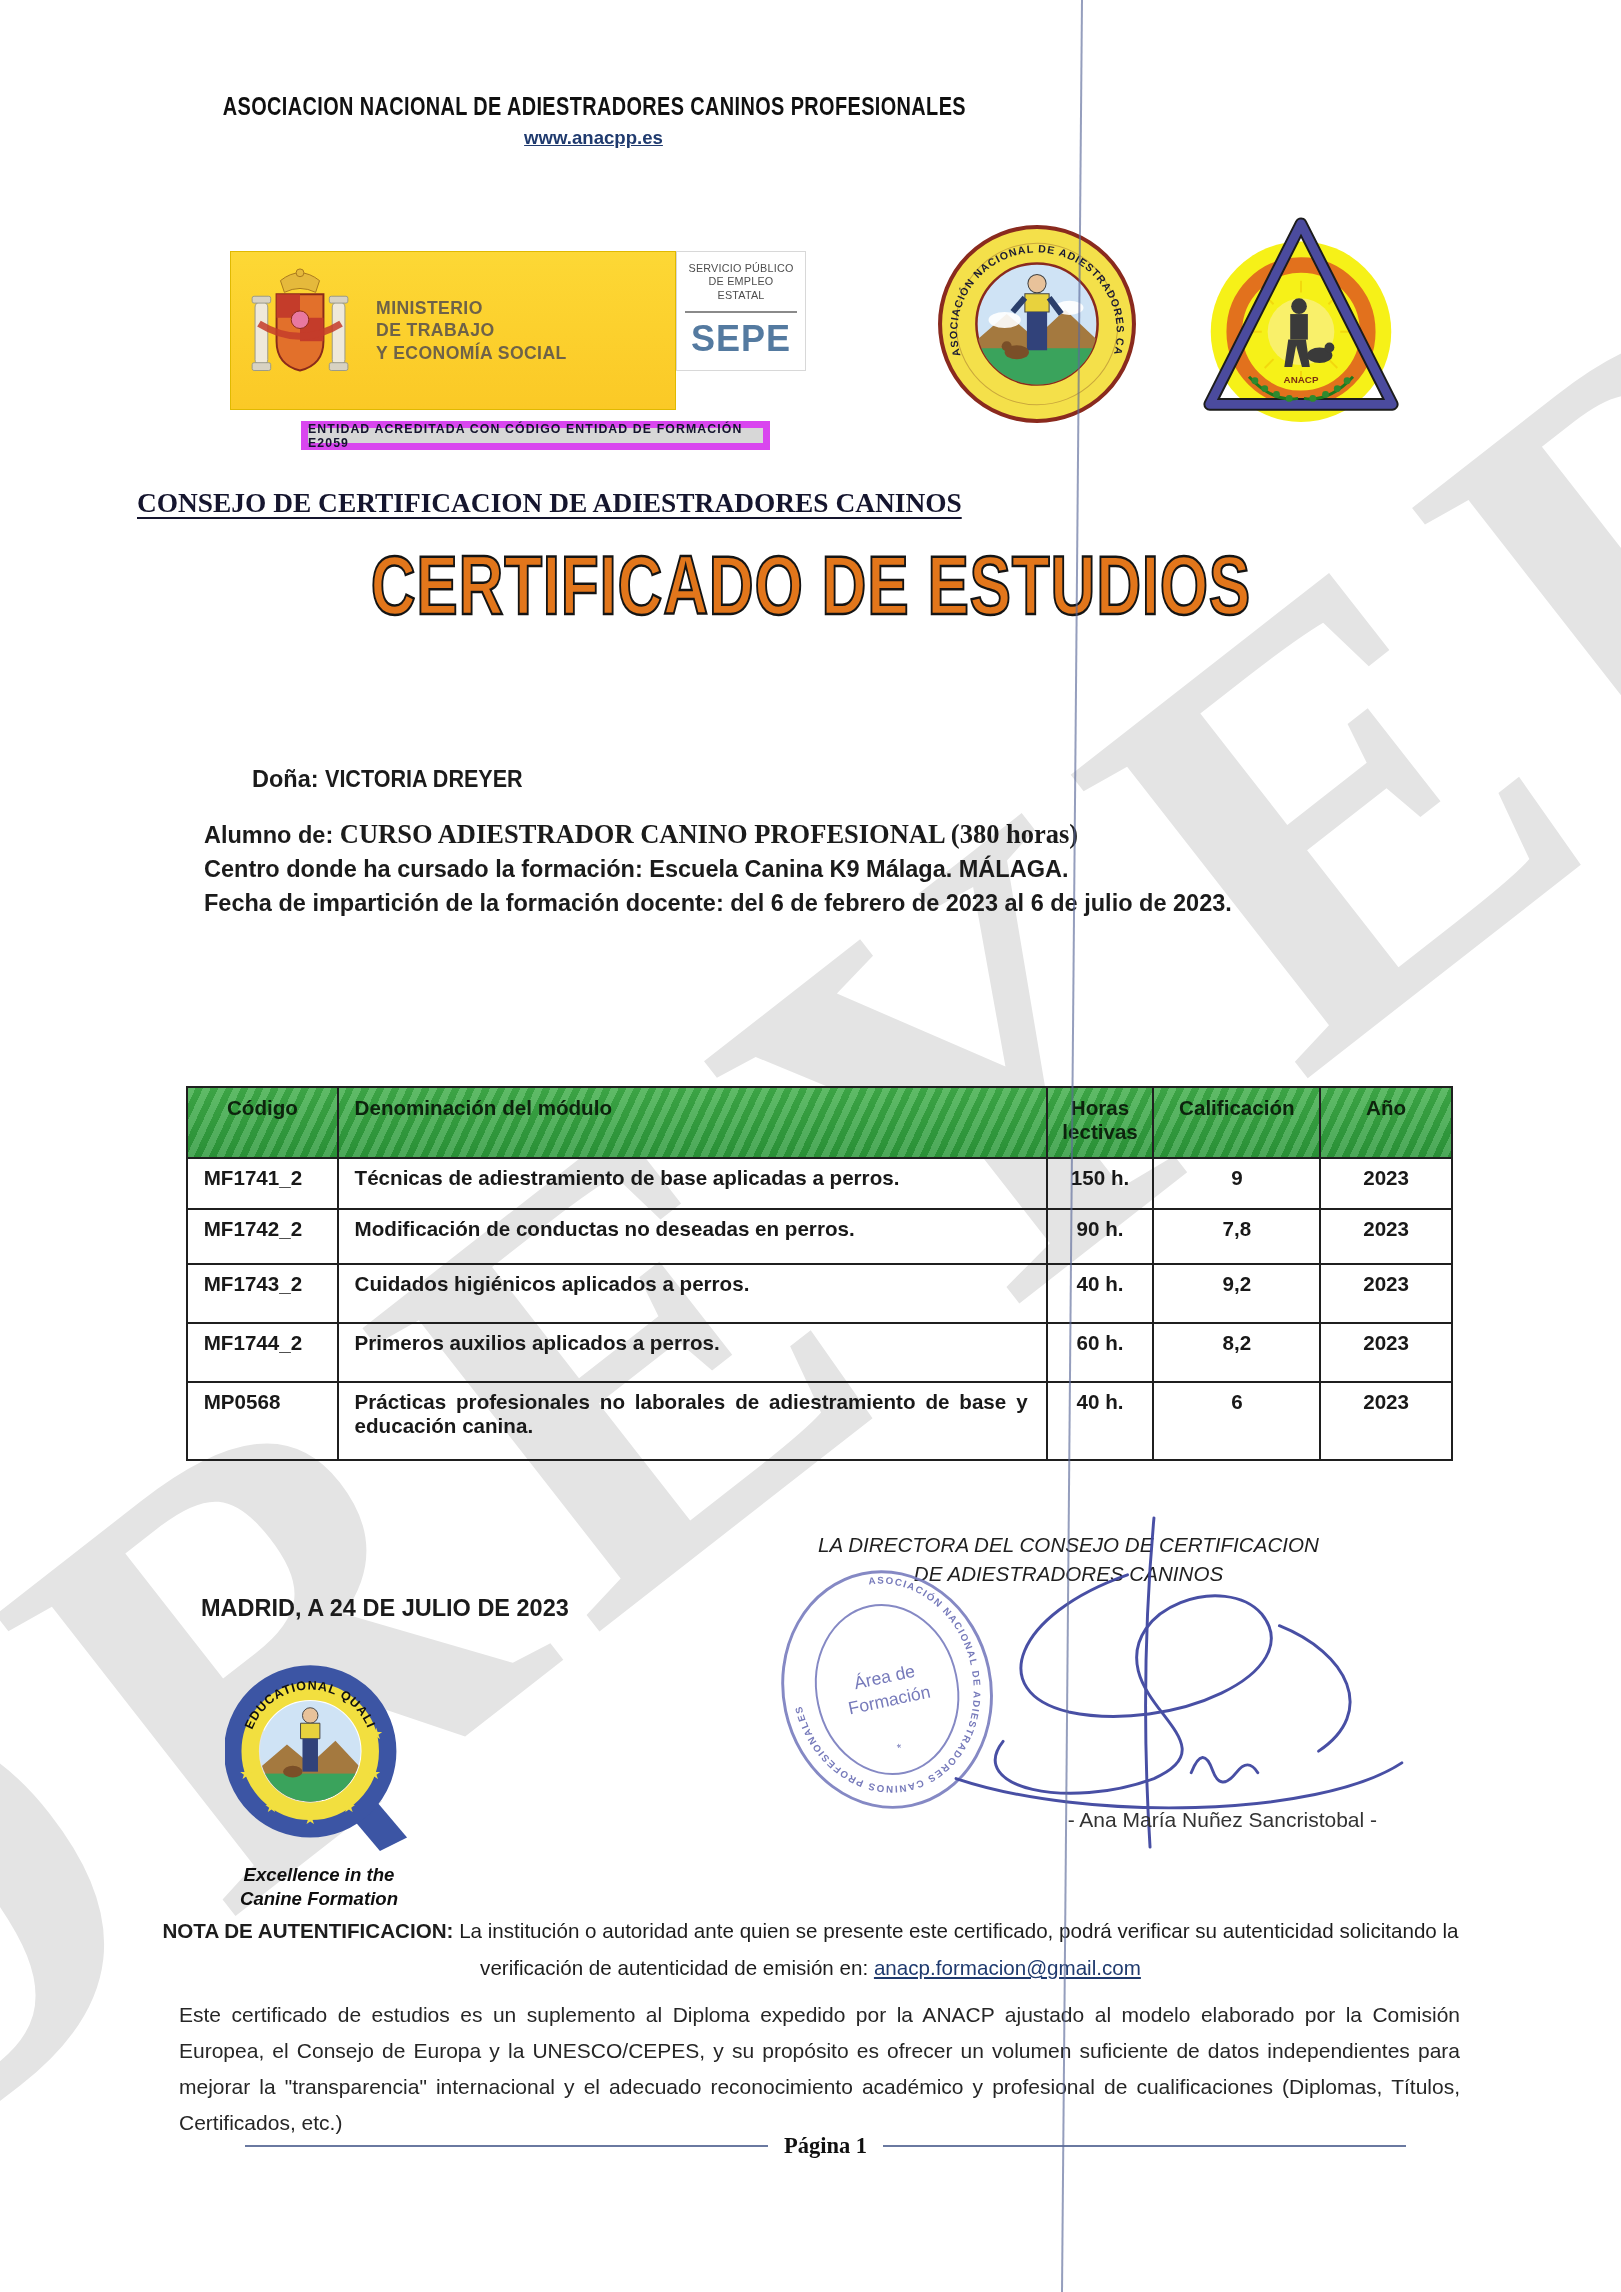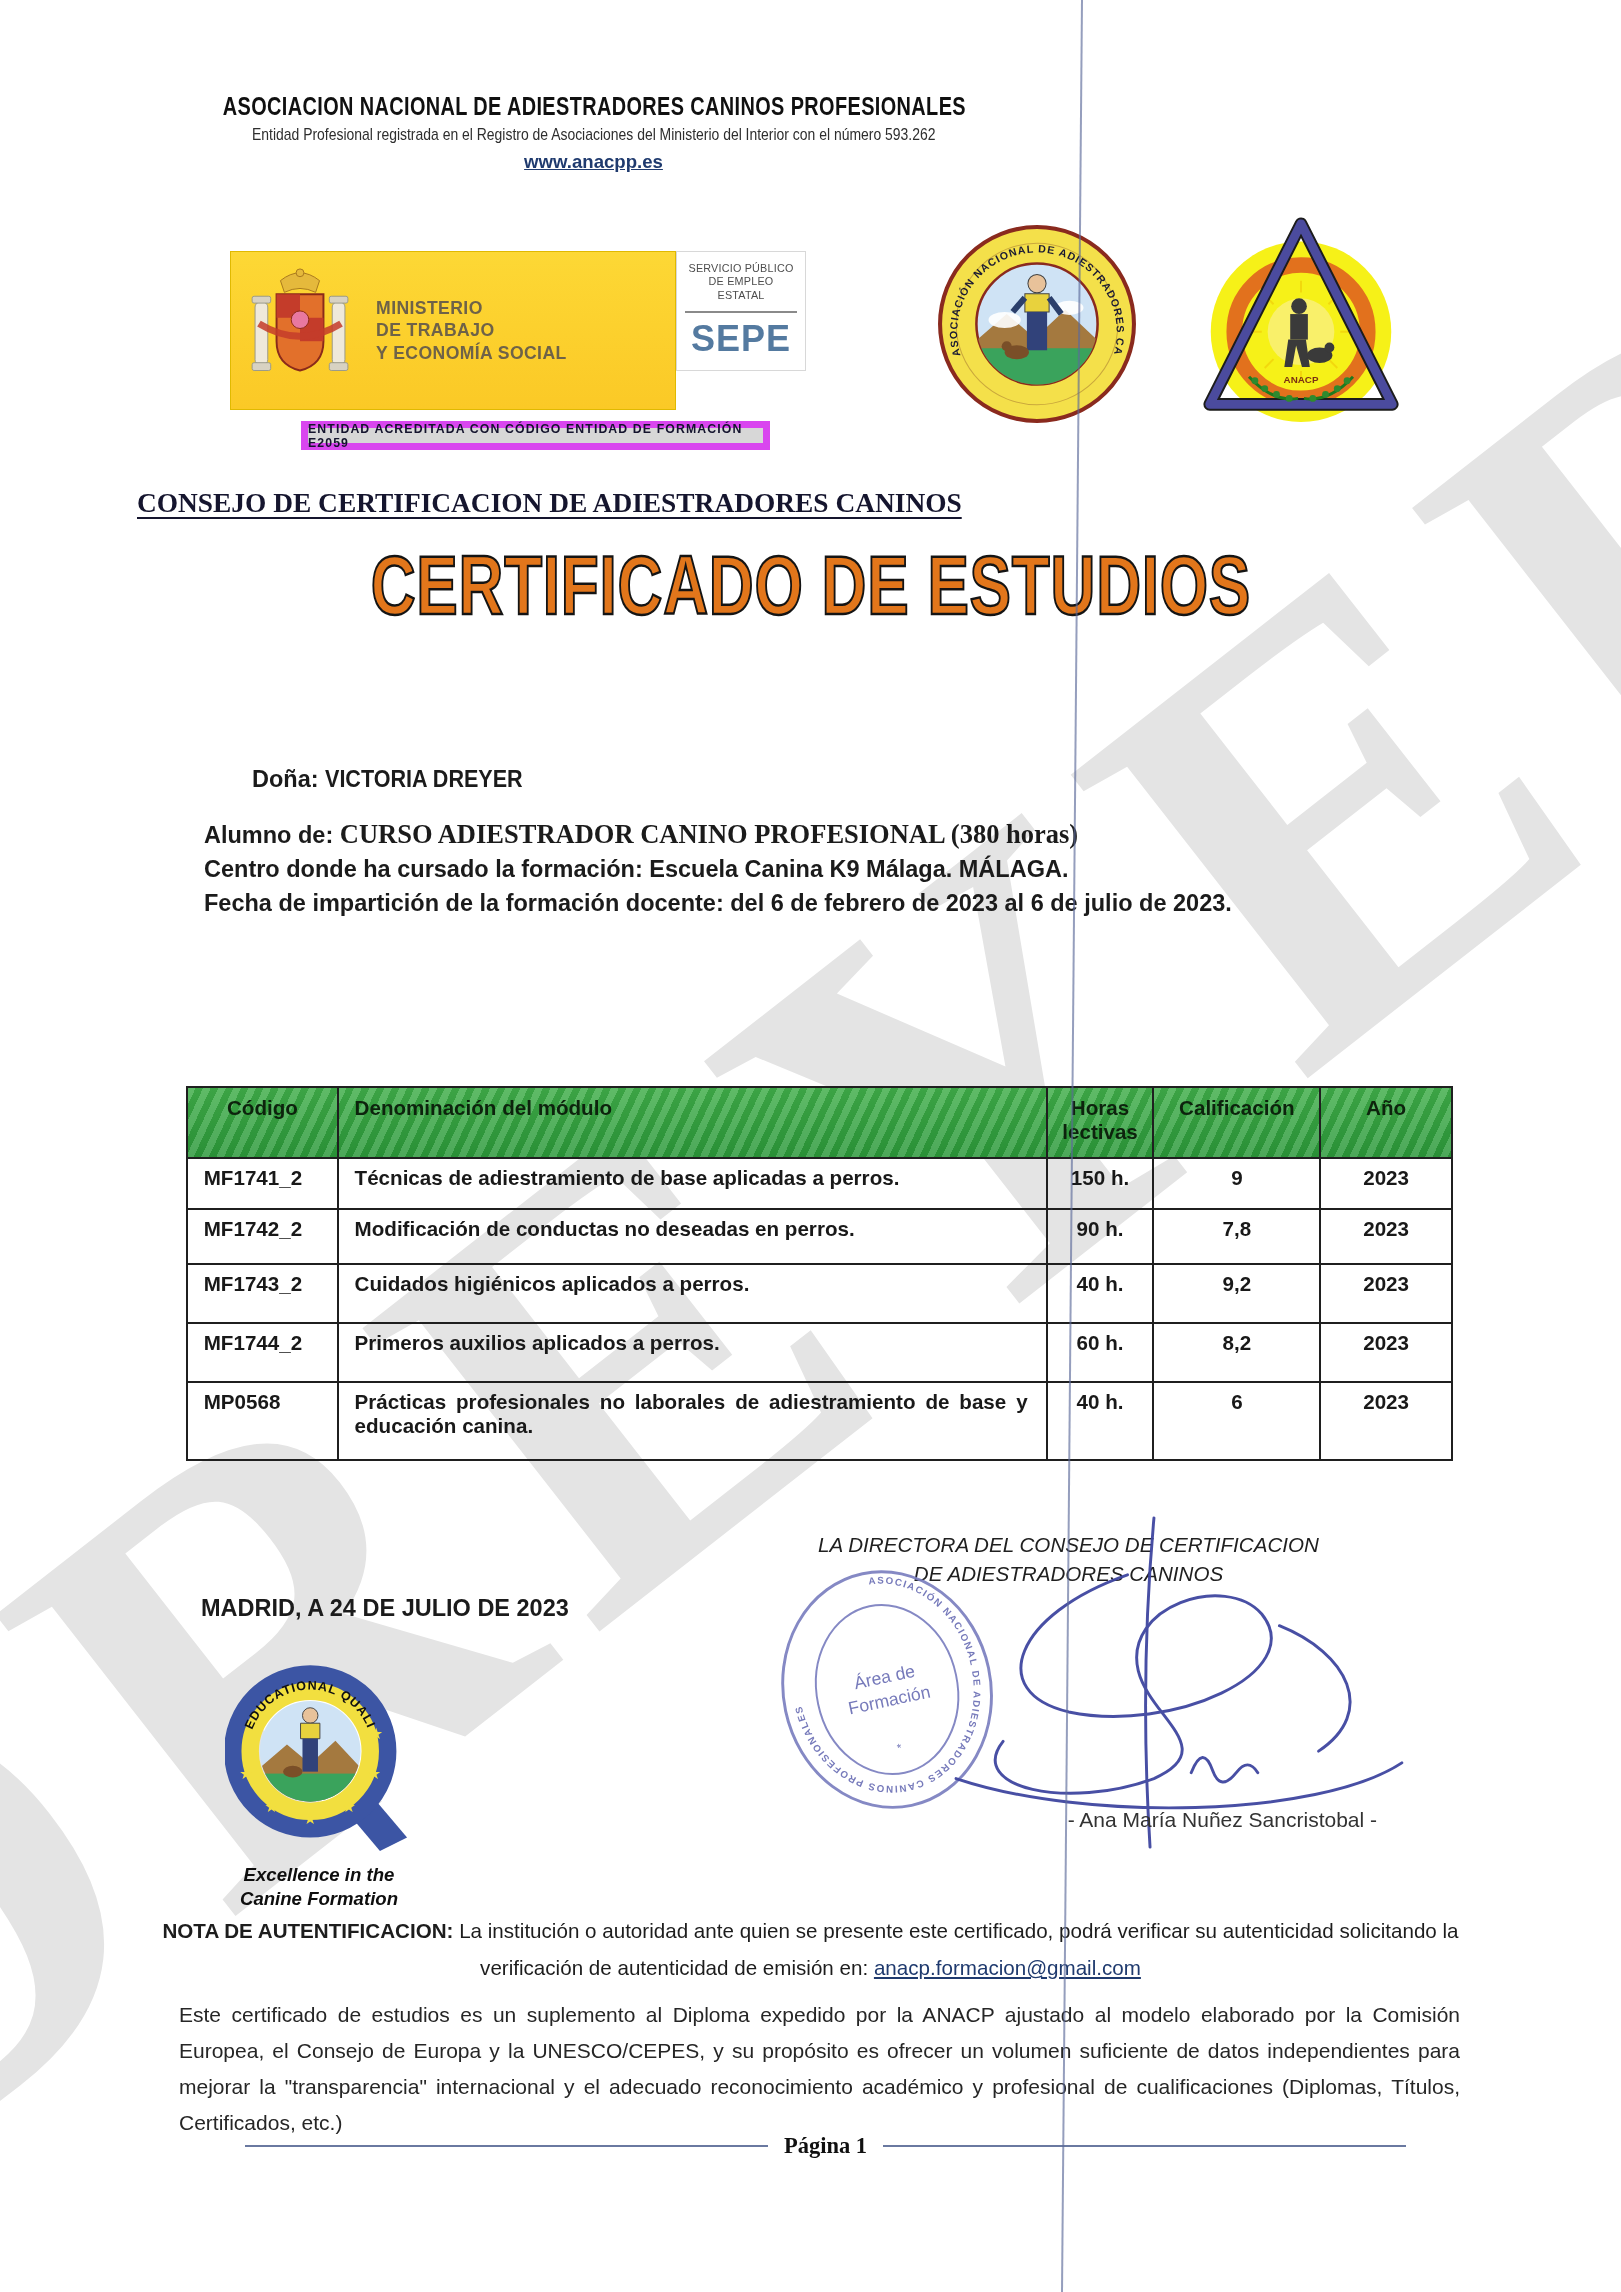--- a/index.html
+++ b/index.html
@@ -145,21 +145,20 @@
 </head>
 <body>
 
 <div class="page">
 
   <div class="watermark">DREYER</div>
   <div class="fold-line"></div>
 
   <div class="layer header">
     <div><span class="org-name">ASOCIACION NACIONAL DE ADIESTRADORES CANINOS PROFESIONALES</span></div>
-    <div><span class="registration">Entidad Profesional registrada en el Registro de Asociaciones del Ministerio del Interior con el número 593.262</span></div>
     <div><a class="website">www.anacpp.es</a></div>
   </div>
 
   <div class="layer min-banner">
     <span class="coat">
       <svg width="102" height="127" viewBox="0 0 104 130">
         <rect x="6" y="38" width="13" height="64" rx="5" fill="#efe9da" stroke="#9a9a8a"></rect>
         <rect x="3" y="100" width="19" height="8" rx="2" fill="#d8d2c2" stroke="#9a9a8a"></rect>
         <rect x="3" y="32" width="19" height="7" rx="2" fill="#d8d2c2" stroke="#9a9a8a"></rect>
         <rect x="85" y="38" width="13" height="64" rx="5" fill="#efe9da" stroke="#9a9a8a"></rect>

